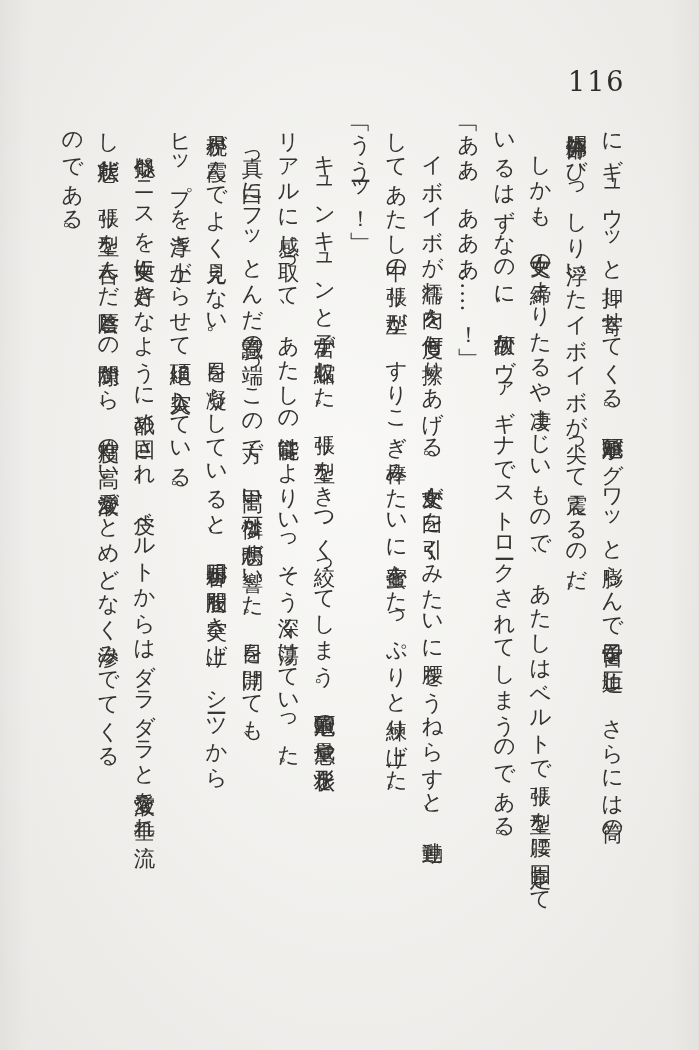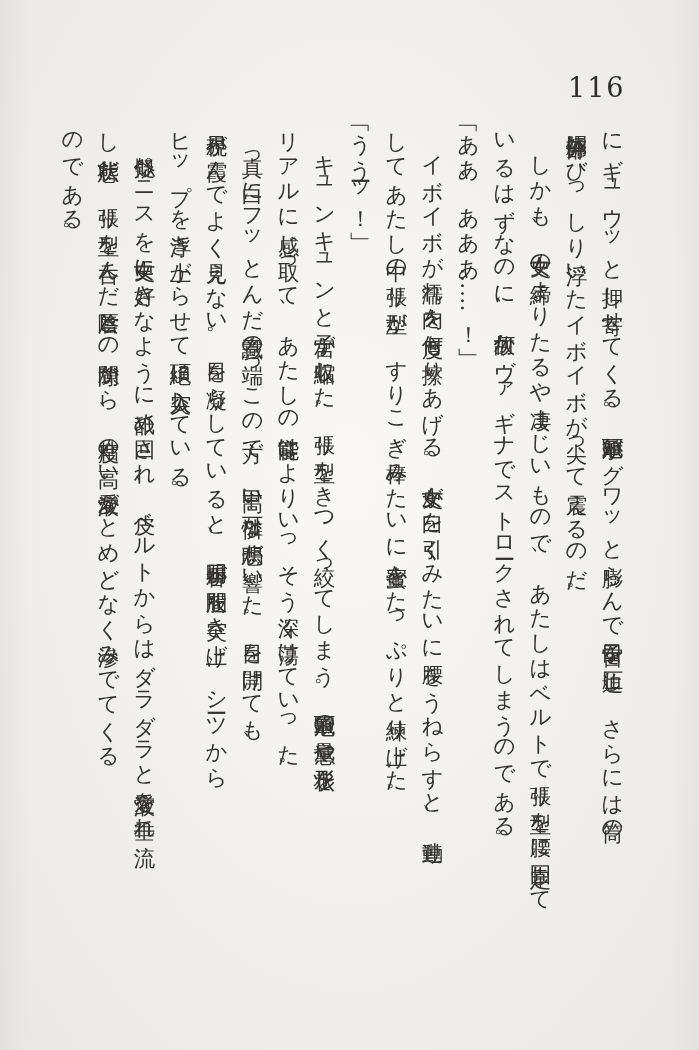--- a/index.html
+++ b/index.html
@@ -13,21 +13,21 @@
     background:
       radial-gradient(ellipse at 50% 45%, rgba(255,255,255,0.35), rgba(0,0,0,0.05) 95%),
       linear-gradient(90deg, #eeedea 0%, #f6f5f2 4%, #f6f5f2 96%, #efeeea 100%),
       #f5f4f1;
     font-family: "DejaVu Serif", "Liberation Serif", serif;
     color: #2e2c2a;
     position: relative;
   }
   .page-number {
     position: absolute;
-    top: 72px;
+    top: 66px;
     left: 568px;
     font-size: 27px;
     letter-spacing: 2px;
     color: #2f2d2b;
   }
   .text-block {
     position: absolute;
     top: 118px;
     left: 54px;
     width: 576px;

